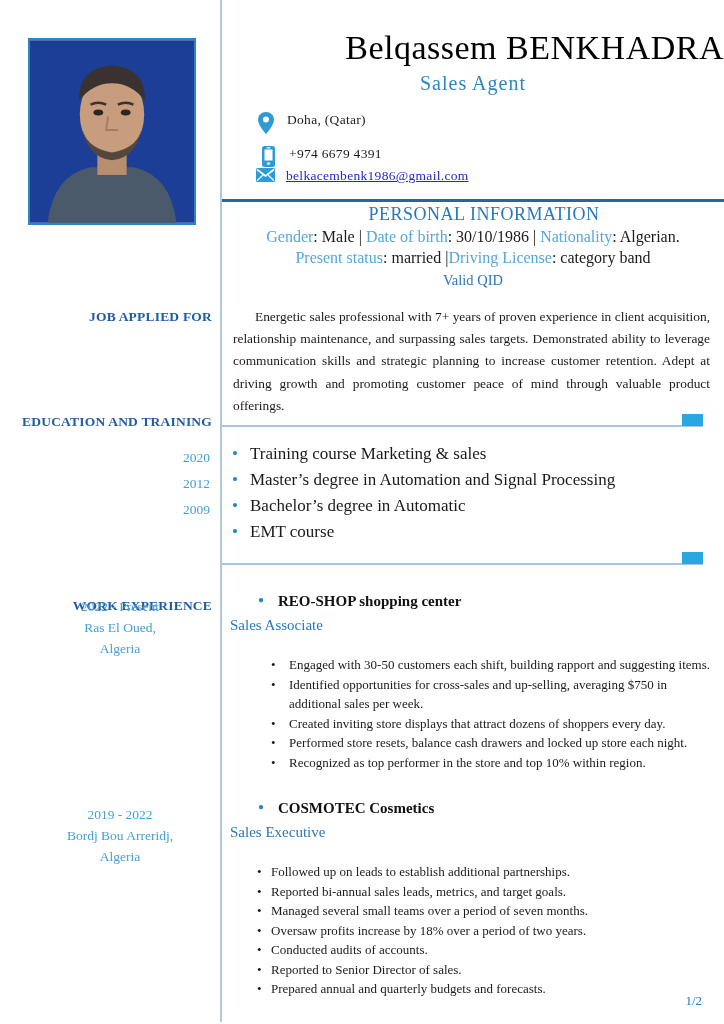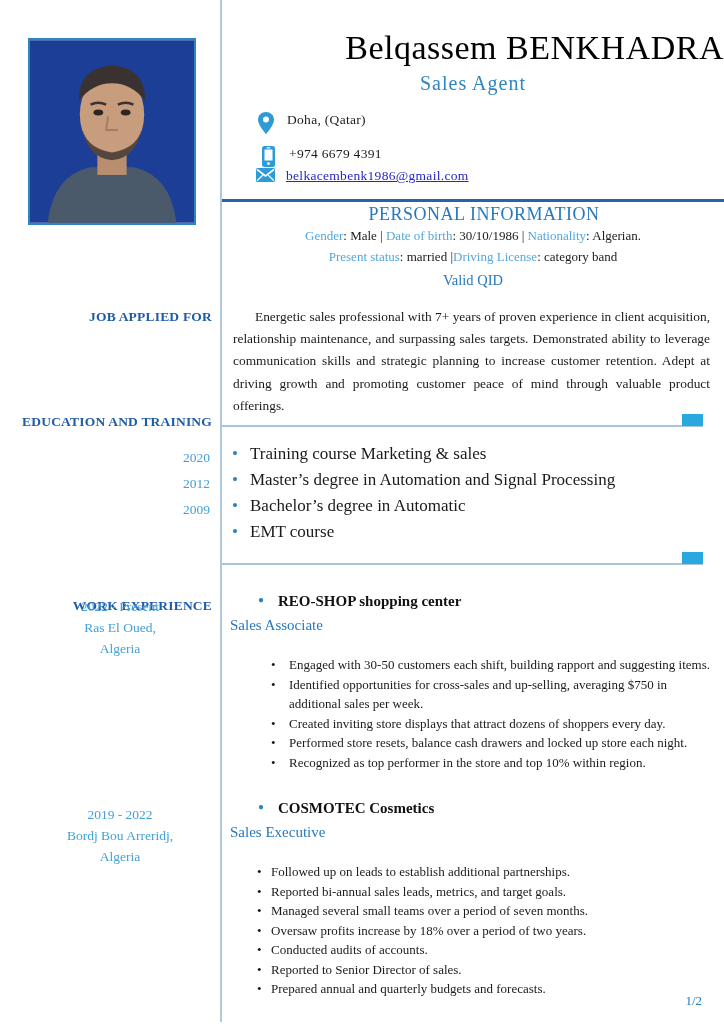--- a/index.html
+++ b/index.html
@@ -18,21 +18,21 @@
   .contact-row{position:absolute;display:flex;}
   .contact-row .cicon{width:22px;display:flex;justify-content:center;margin-right:10px;}
   .contact-text{font-size:13.5px;color:#1a1a1a;letter-spacing:.3px;}
   .email-link{font-size:13.5px;color:#2626cc;text-decoration:underline;letter-spacing:.3px;}
   
   .dark-rule{position:absolute;left:222px;top:199px;width:502px;height:3px;background:#2364ae;}
   .sec-rule{position:absolute;height:2px;background:#a9c6dc;}
   .sec-square{position:absolute;width:21px;height:12px;background:#29a8e0;}
   
   .pi-heading{position:absolute;left:225px;top:204px;width:518px;text-align:center;font-size:18px;color:#2778be;letter-spacing:.5px;}
-  .pi-line{position:absolute;left:222px;width:502px;text-align:center;font-size:13px;}
+  .pi-line{position:absolute;left:222px;width:502px;text-align:center;font-size:16px;}
   .lbl{color:#54a7db;}
   .val{color:#1a1a1a;}
   .pi-qid{position:absolute;left:222px;top:272px;width:502px;text-align:center;font-size:14.5px;color:#2778be;}
   
   .side-label{position:absolute;left:0;width:212px;text-align:right;font-weight:bold;font-size:13.5px;color:#1f5ca8;letter-spacing:.2px;}
   .side-dates{position:absolute;left:30px;width:180px;text-align:center;font-size:13.5px;color:#44a0d6;line-height:21px;}
   .side-years{position:absolute;left:0;width:210px;text-align:right;font-size:13.5px;color:#44a0d6;}
   .side-years div{height:26px;line-height:26px;}
   
   .summary{position:absolute;left:233px;top:306px;width:477px;font-size:13.4px;line-height:22.2px;text-align:justify;text-indent:22px;color:#1a1a1a;}

